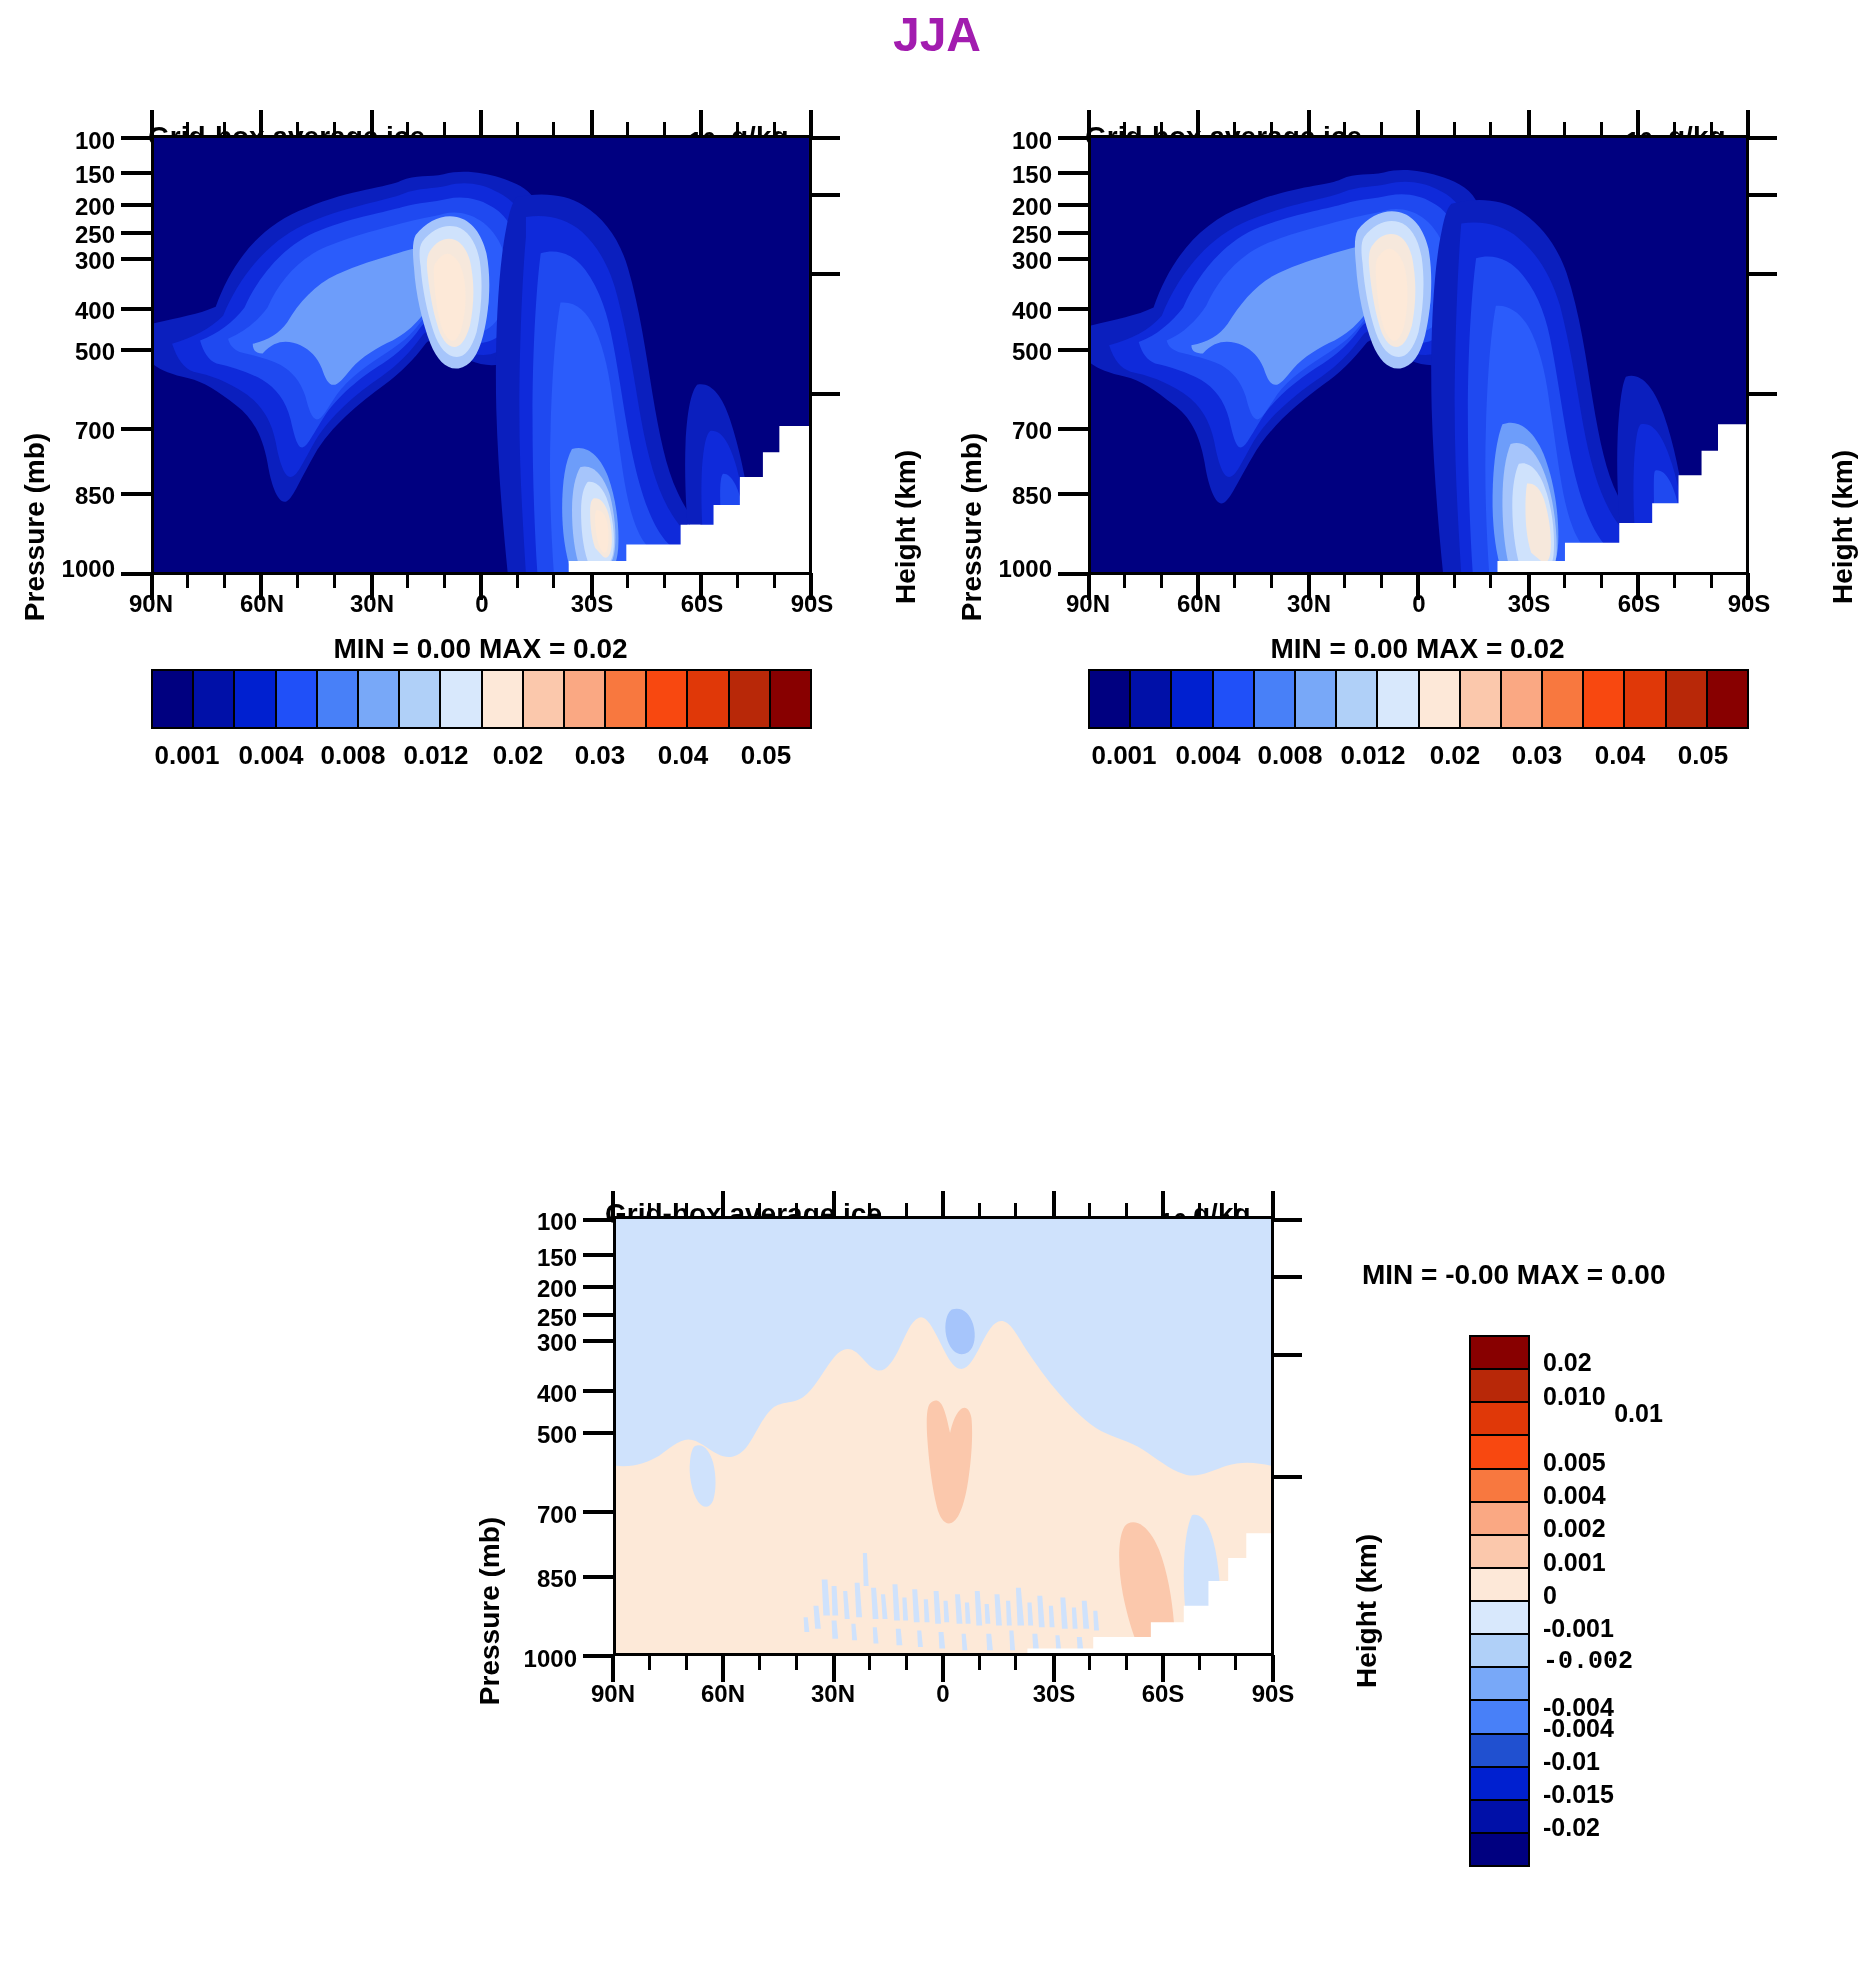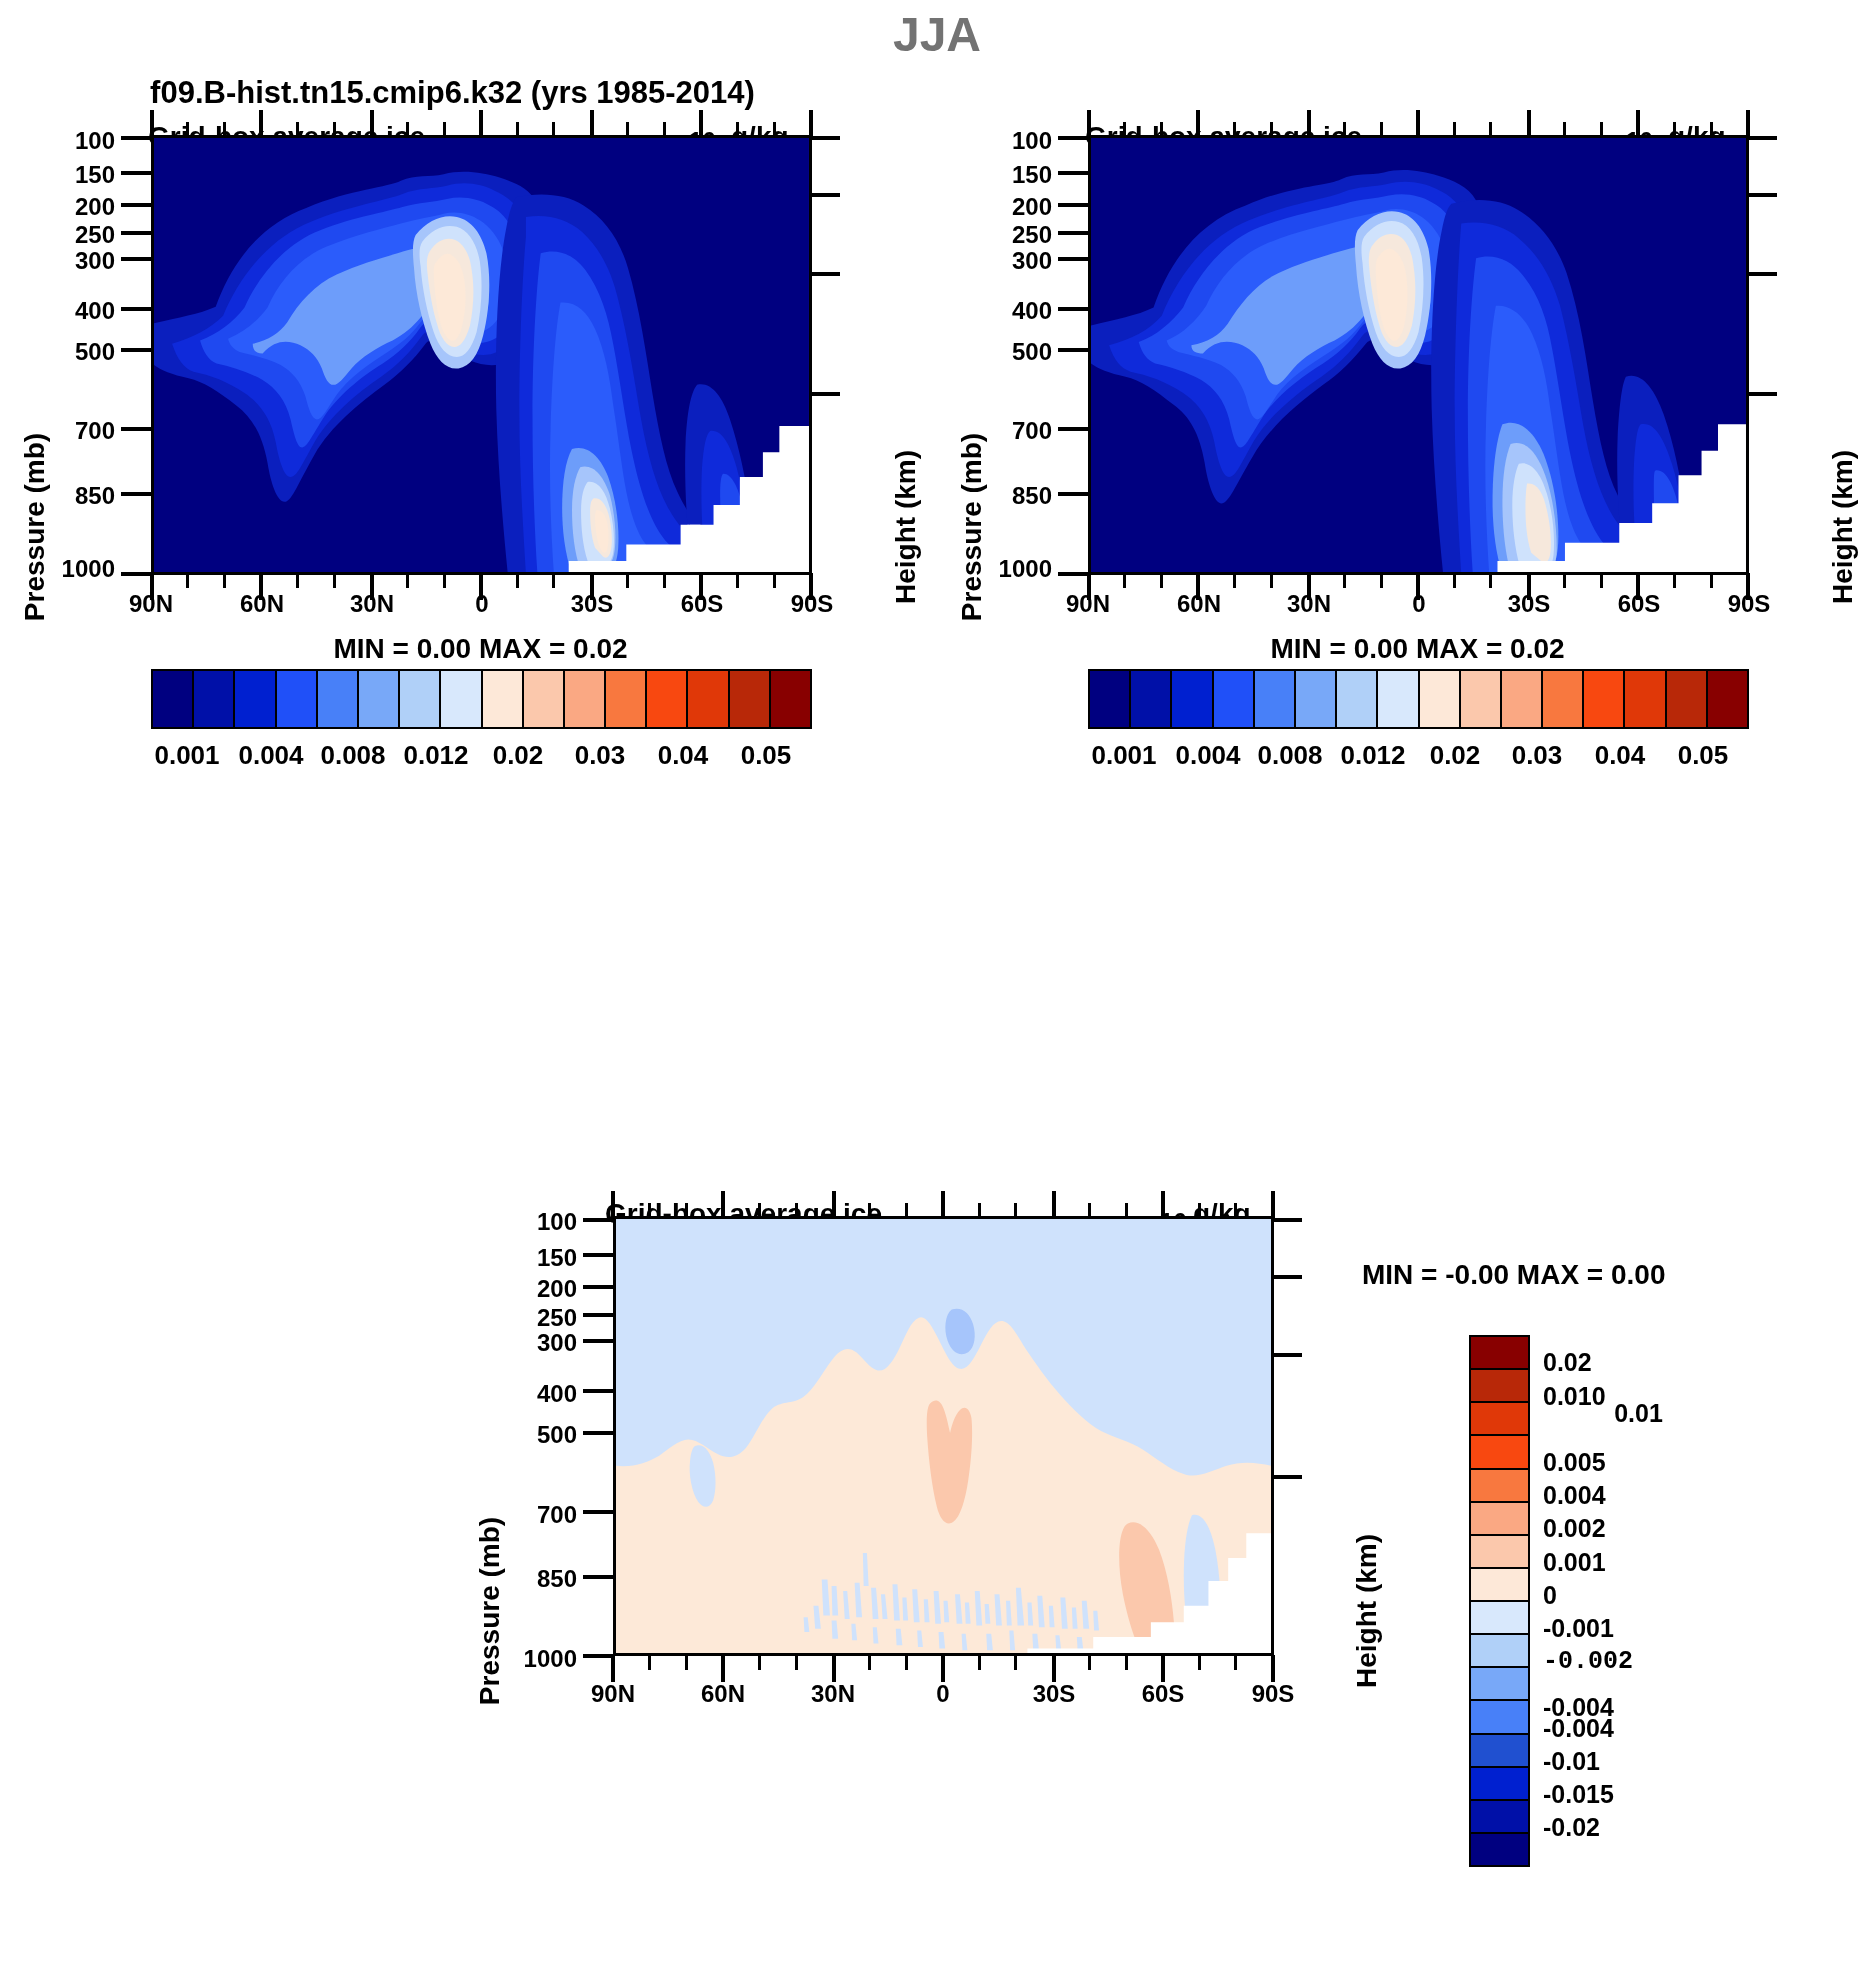--- a/index.html
+++ b/index.html
@@ -3,21 +3,21 @@
 <meta charset="utf-8">
 <style>
   html,body{margin:0;padding:0;background:#ffffff;}
   body{width:1874px;height:1980px;position:relative;
        font-family:"Liberation Sans", sans-serif;
        -webkit-font-smoothing:antialiased;}
 
   .abs{position:absolute;}
 
   
-  .fig-title{font-weight:bold;font-size:48px;color:#737373;text-align:center;}
+  .fig-title{font-weight:bold;font-size:48px;color:#a21caf;text-align:center;}
   .panel-title{font-weight:bold;font-size:31px;color:#000;text-align:center;white-space:nowrap;}
   .sub-left{font-weight:bold;font-size:28px;color:#000;white-space:nowrap;}
   .sub-right{font-weight:bold;font-size:28px;color:#000;white-space:nowrap;}
   .axtick{font-weight:bold;font-size:24px;color:#000;white-space:nowrap;}
   .axtick-r{font-weight:bold;font-size:24px;color:#000;white-space:nowrap;}
   .axis-name{font-weight:bold;font-size:28px;color:#000;white-space:nowrap;
              transform-origin:50% 50%;}
   .minmax{font-weight:bold;font-size:28px;color:#000;white-space:nowrap;}
   .cblabel{font-weight:bold;font-size:26px;color:#000;white-space:nowrap;}
   .cblabel-v{font-weight:bold;font-size:25px;color:#000;white-space:nowrap;}
@@ -39,21 +39,20 @@
 
   svg{display:block;}
 </style>
 </head>
 <body>
 
 <div class="abs fig-title" style="left:0;top:6.6px;width:1874px;">JJA</div>
 
 <div class="abs" style="left:0;top:75px;width:937px;height:1080px;">
 
-  <div class="abs panel-title" style="left:0;top:0;width:905px;">f09.B-hist.tn15.cmip6.k32 (yrs 1985-2014)</div>
 
   <div class="abs sub-left" style="left:148px;top:46px;">Grid-box average ice</div>
   <div class="abs sub-right" style="left:731px;top:46px;">g/kg</div>
 
   <div class="abs axis-name" style="left:-98px;top:436px;width:266px;text-align:center;transform:rotate(-90deg);">Pressure (mb)</div>
 
   <div class="abs axis-name" style="left:773px;top:436px;width:266px;text-align:center;transform:rotate(-90deg);">Height (km)</div>
 
   <div class="abs axtick" style="left:25px;top:52px;width:90px;text-align:right;">100</div>
   <div class="abs axtick" style="left:25px;top:86px;width:90px;text-align:right;">150</div>

